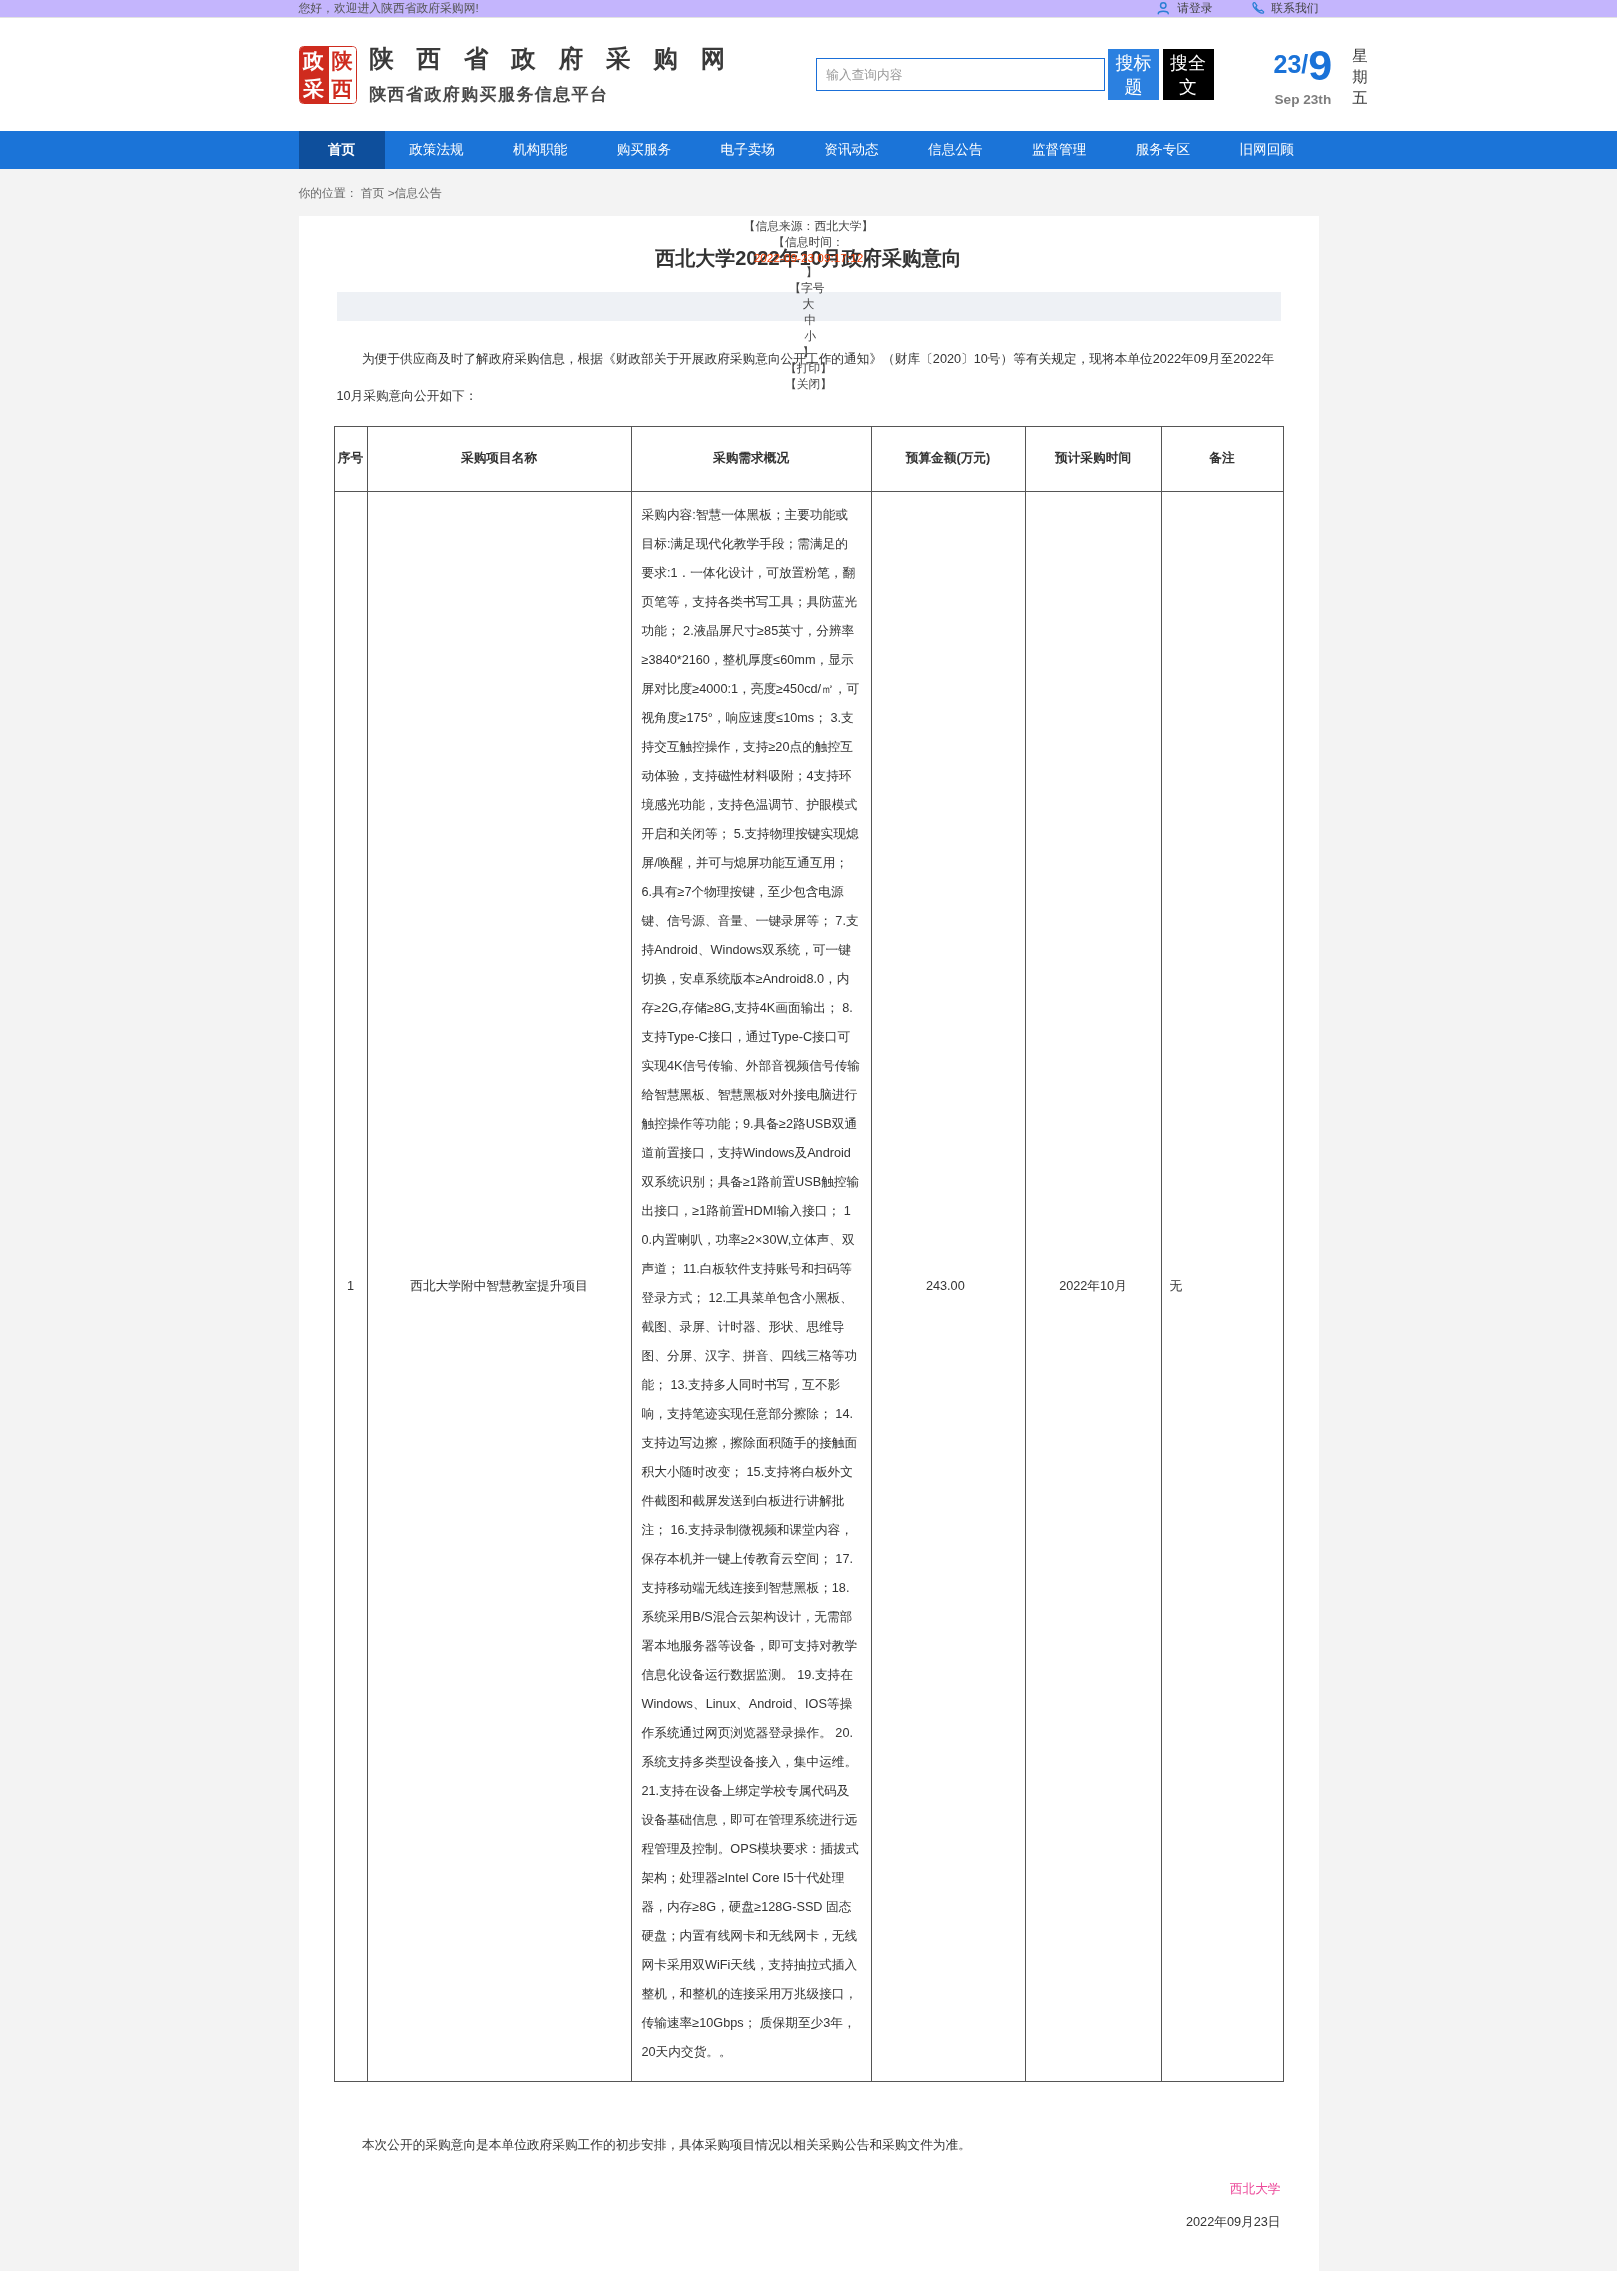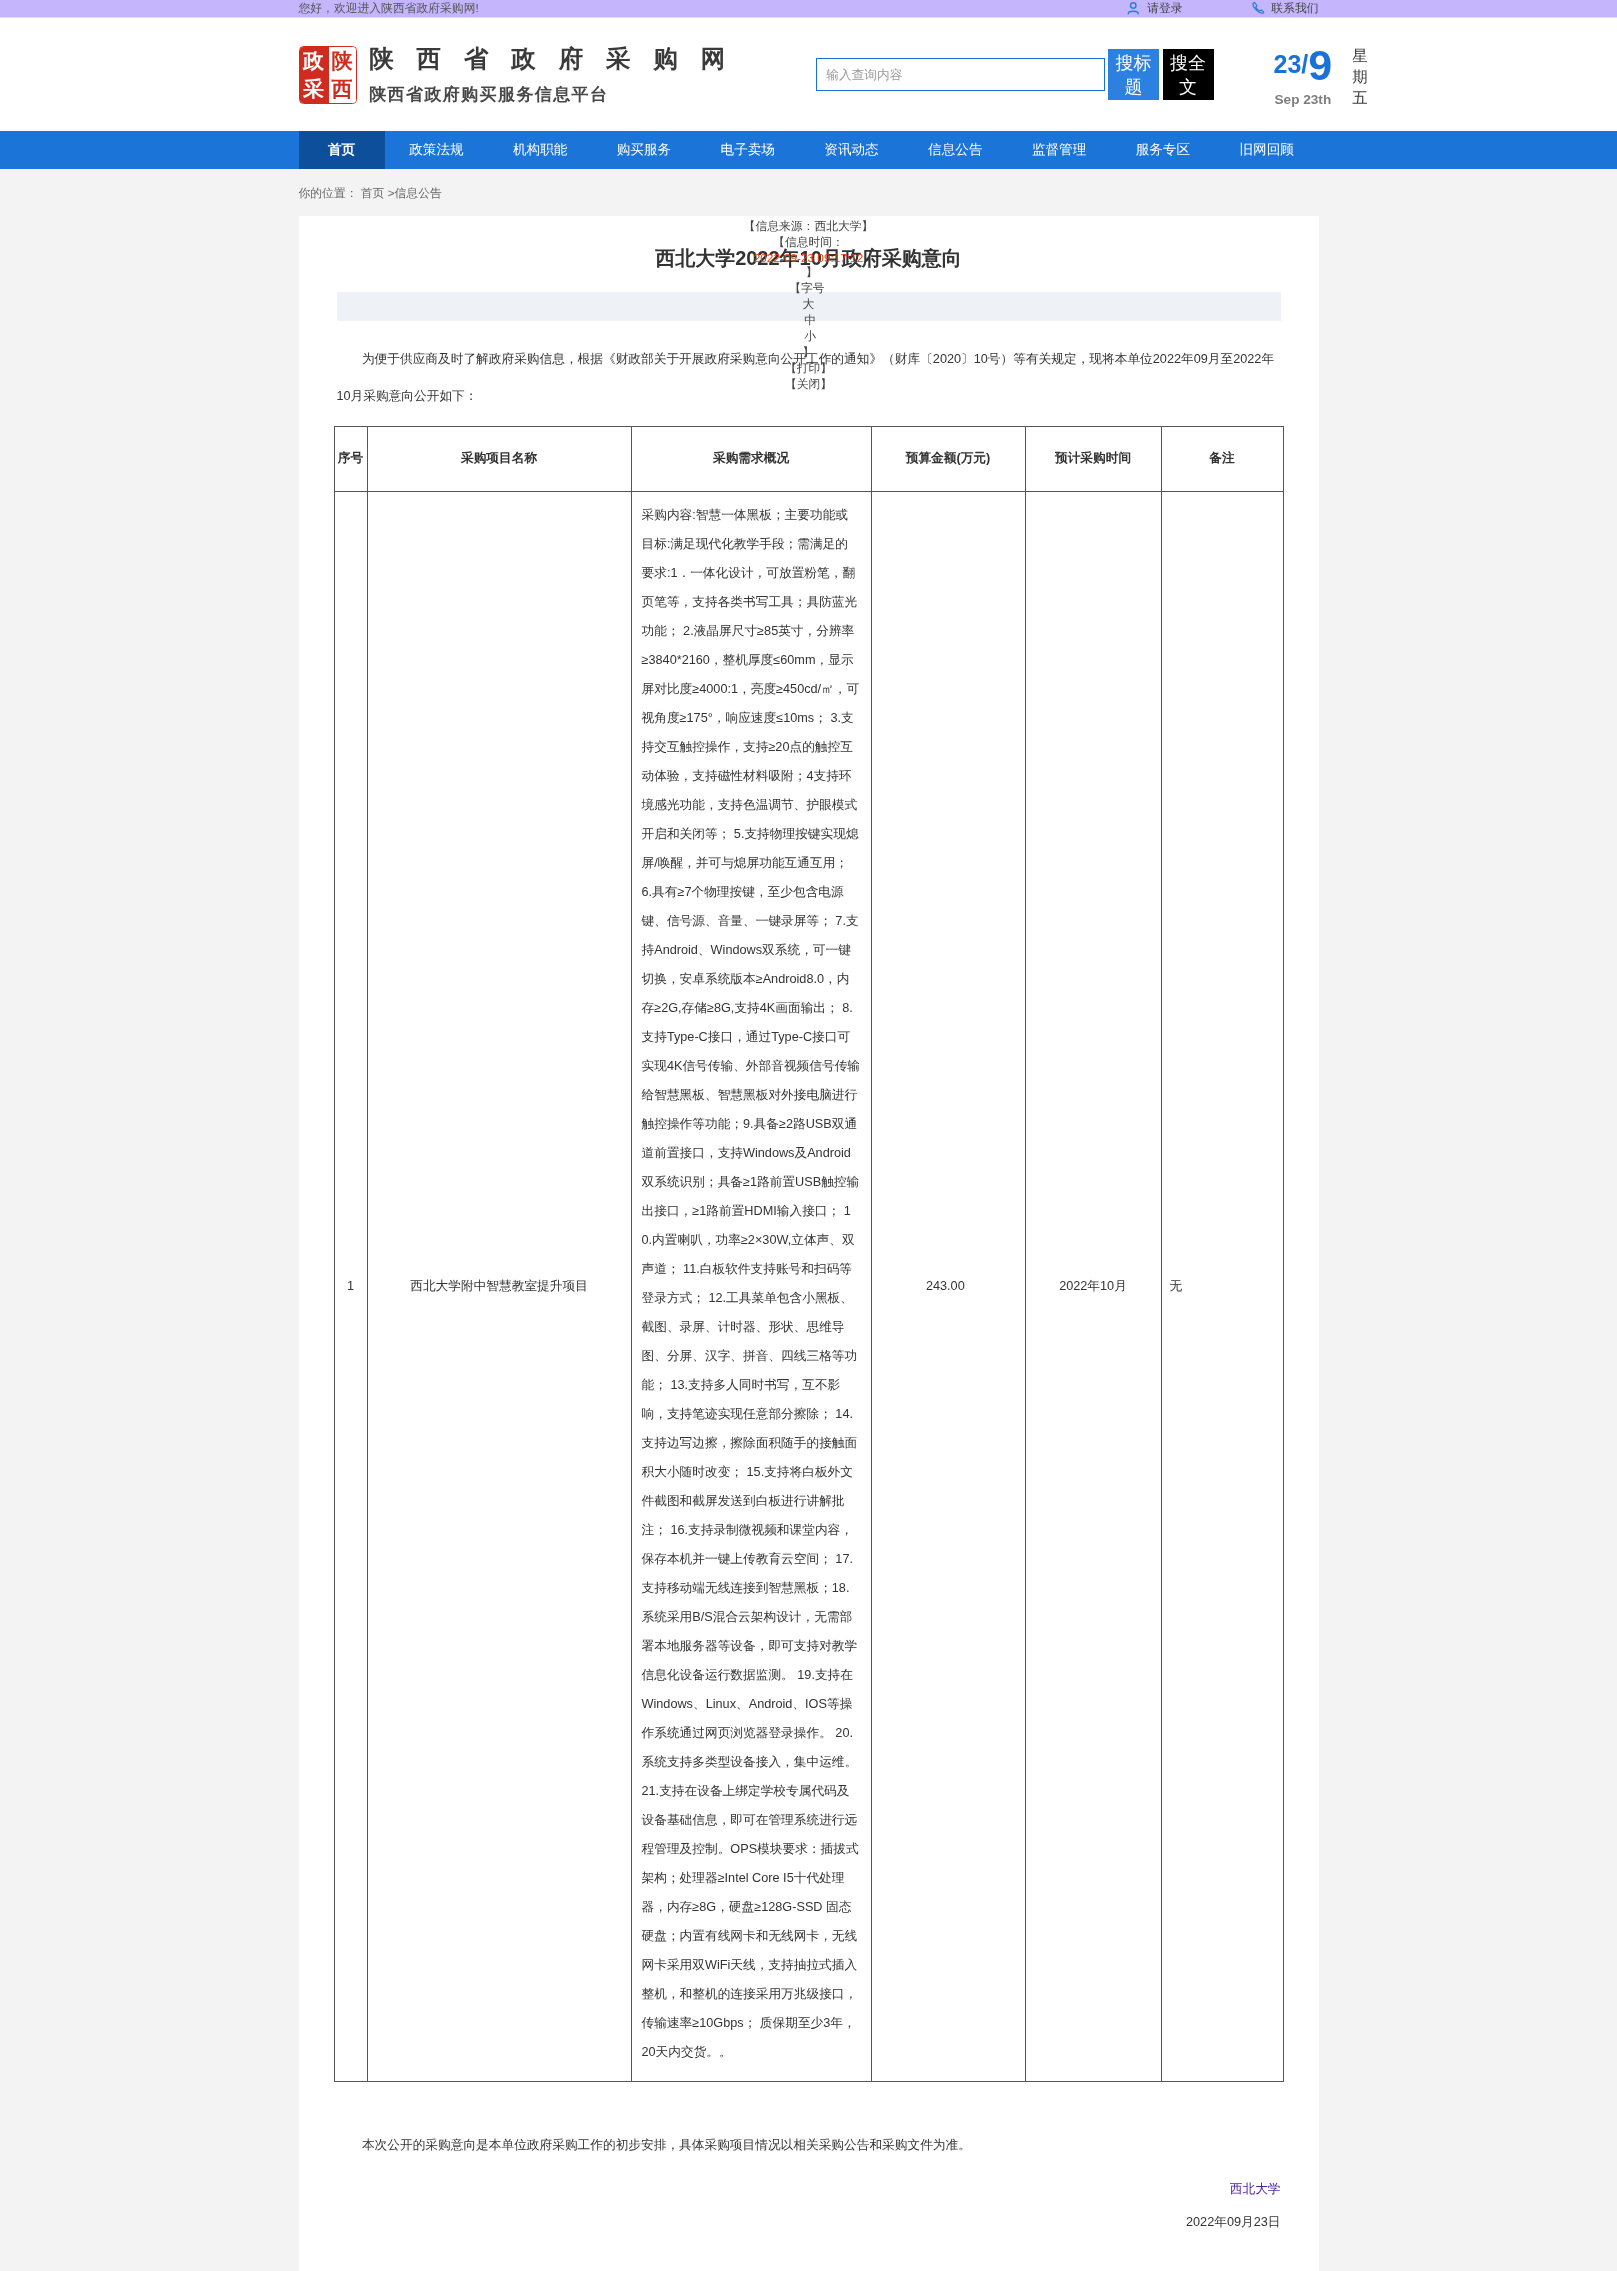--- a/index.html
+++ b/index.html
@@ -2,21 +2,21 @@
 <html style="font-size:14.5px"><head>
 <meta charset="utf-8">
 <style>
   * { box-sizing: border-box; margin: 0; padding: 0; }
   body { width: 1617px; margin: 0 auto; background: #fff; font-family: "Liberation Sans", sans-serif; }
   .inner { width: 1020px; margin: 0 auto; }
 
   
   .topbar { height: 18px; background: #c4b5fd; border-bottom: 0.9px solid #e2e2e2; }
   .topbar .inner { height: 100%; display: flex; justify-content: space-between; align-items: center; font-size: 11.8px; color: #555; }
-  .topbar-right { display: flex; gap: 68px; }
+  .topbar-right { display: flex; gap: 38px; }
   .tb-item { display: flex; align-items: center; gap: 6.3px; cursor: pointer; color: #444; }
 
   
   .header { height: 113px; background: #fff; }
   .header .inner { height: 100%; display: flex; align-items: center; }
   .logo { display: flex; align-items: center; gap: 12.7px; cursor: pointer; }
   .seal { width: 58px; height: 58px; display: grid; grid-template-columns: 1fr 1fr; grid-template-rows: 1fr 1fr; border: 1.8px solid #cf2b1e; border-radius: 4.5px; overflow: hidden; font-family: "DejaVu Serif", serif; font-weight: bold; font-size: 21px; background: #fff; }
   .seal span { display: flex; align-items: center; justify-content: center; }
   .seal .red { background: #cf2b1e; color: #fff; }
   .seal .white { background: #fff; color: #cf2b1e; border-left: 0.9px solid #cf2b1e; }
@@ -61,21 +61,21 @@
   th, td { border: 0.9px solid #555; font-size: 12.7px; color: #333; word-break: break-all; }
   th { font-weight: bold; height: 65px; padding: 3.6px 1.8px; text-align: center; }
   td.c-no { text-align: center; }
   td.c-name { padding: 7.2px 9px; text-align: center; }
   td.c-demand { padding: 9px 10px 14.5px; line-height: 29px; vertical-align: top; text-align: left; }
   td.c-budget { text-align: center; padding-right: 5.4px; }
   td.c-time { text-align: center; }
   td.c-note { padding-left: 8.1px; text-align: left; }
 
   .closing { margin: 52px 38px 0; font-size: 12.7px; color: #333; text-indent: 2em; line-height: 22px; }
-  .sig { margin: 25px 38px 0; text-align: right; font-size: 12.7px; color: #4c1d95; }
+  .sig { margin: 25px 38px 0; text-align: right; font-size: 12.7px; color: #ec4899; }
   .sig-date { margin: 16.3px 38px 0; text-align: right; font-size: 12.7px; color: #333; }
   svg { display: block; }
 </style>
 </head>
 <body>
 
 <div class="topbar">
   <div class="inner">
     <span>您好，欢迎进入陕西省政府采购网!</span>
     <div class="topbar-right">

